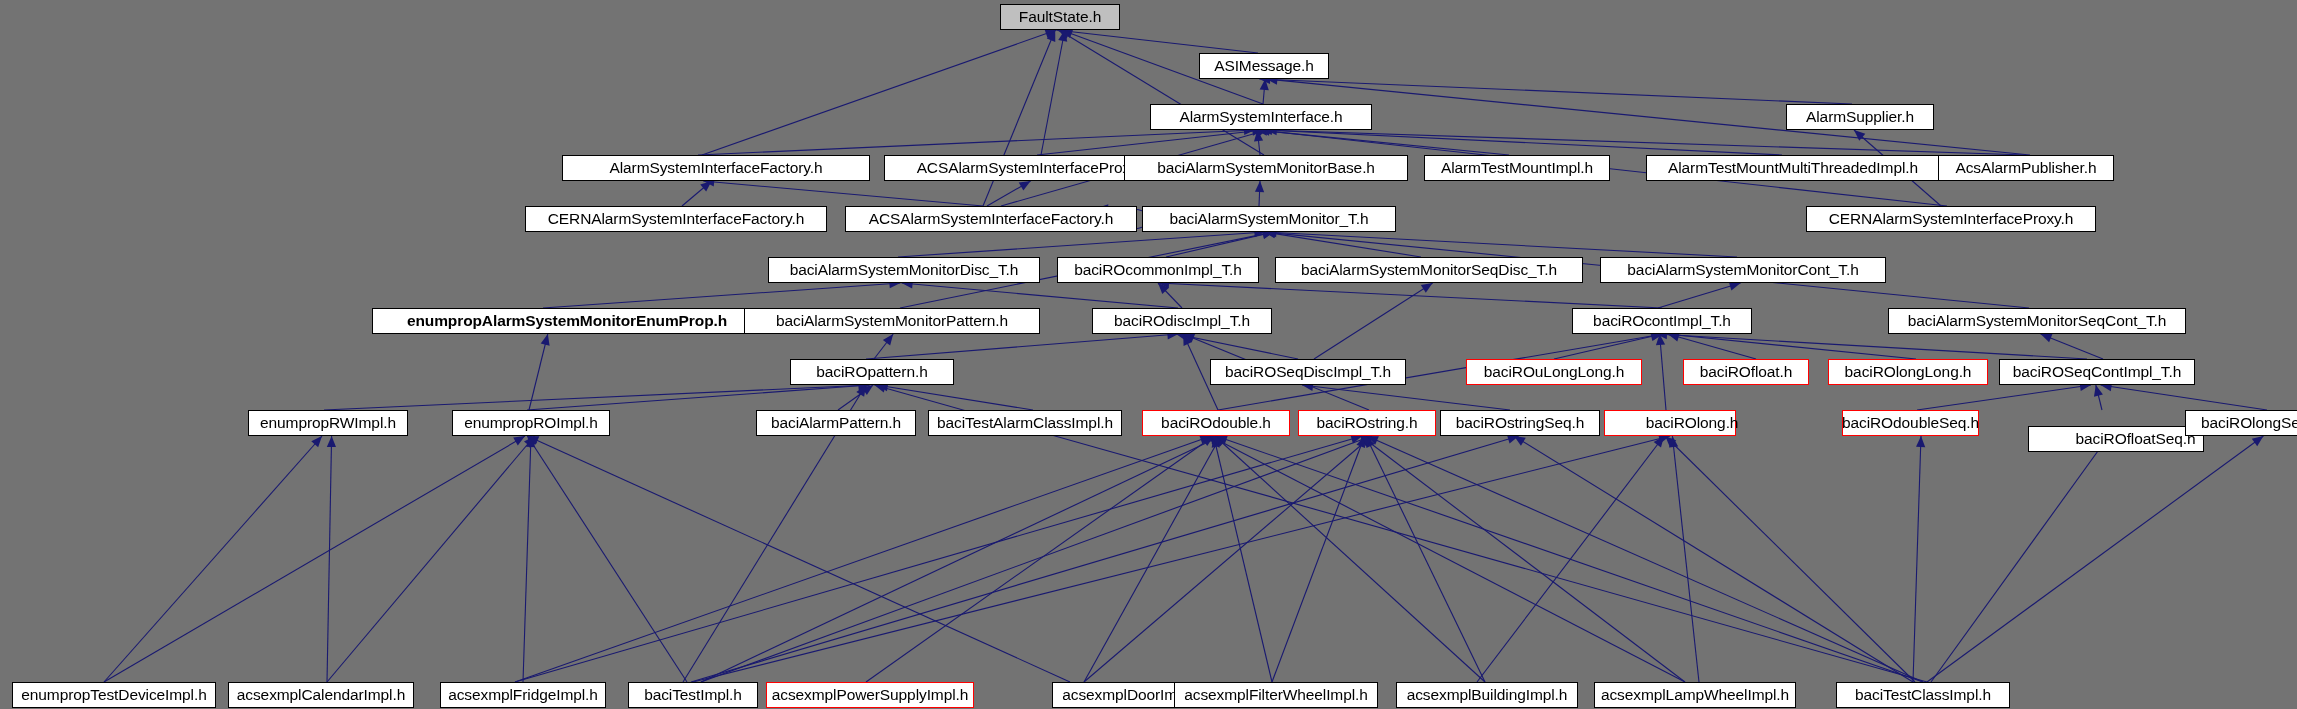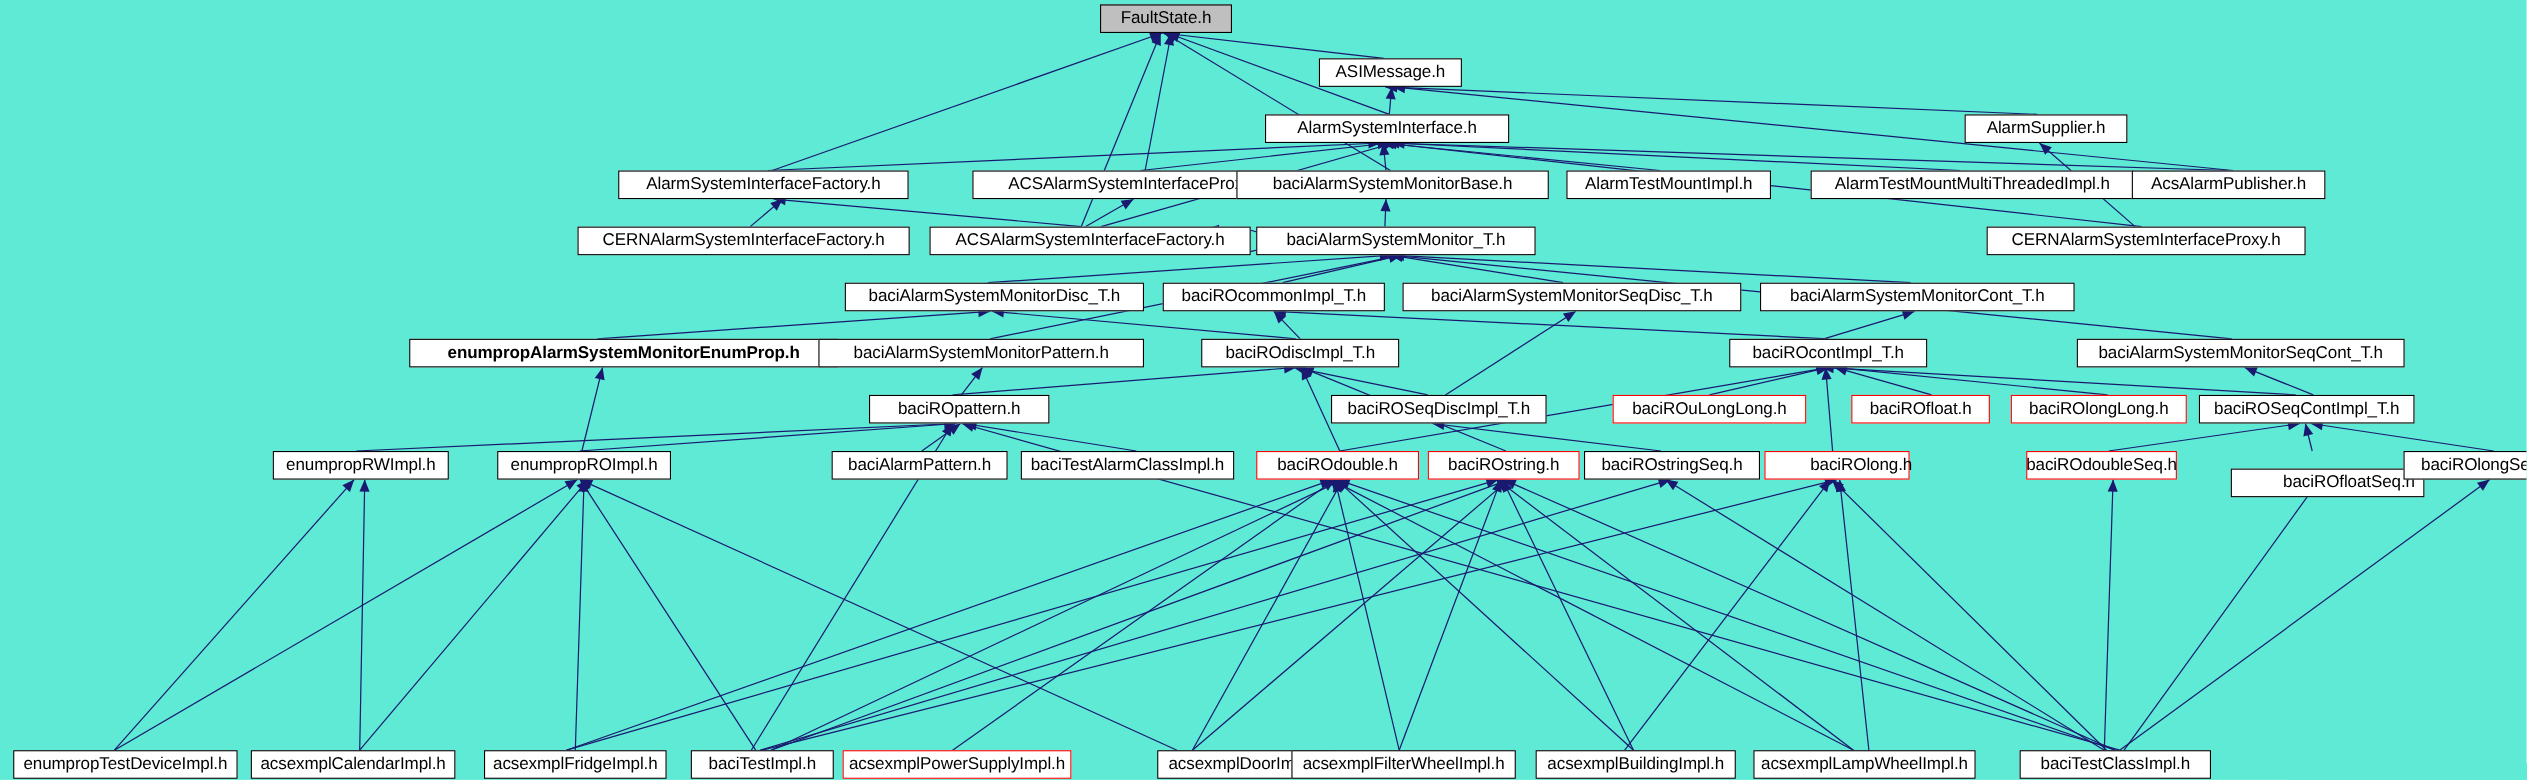--- a/index.html
+++ b/index.html
@@ -44,21 +44,21 @@
     background: #bfbfbf;
     border-color: #000000;
   }
   .gnode.red {
     border-color: #ff0000;
   }
 </style>
 </head>
 <body>
 
-<div id="graph-canvas" style="width: 2297px; height: 709px; background: #5eead4;">
+<div id="graph-canvas" style="width: 2297px; height: 709px; background: #737373;">
   <svg id="edge-layer" viewBox="0 0 2297 709" width="2297" height="709" xmlns="http://www.w3.org/2000/svg">
       <line x1="1258" y1="53" x2="1056.4" y2="30" stroke="#191970" stroke-width="1.1"></line>
       <polygon points="1056.4,30 1067.8505230046833,26.676519457072303 1066.8076846351426,35.817224470090366" fill="#191970"></polygon>
       <line x1="1263" y1="104" x2="1061.2" y2="30" stroke="#191970" stroke-width="1.1"></line>
       <polygon points="1061.2,30 1073.1112263488394,29.46831694900969 1069.943832044375,38.10588682253581" fill="#191970"></polygon>
       <line x1="702" y1="155" x2="1056.4" y2="30" stroke="#191970" stroke-width="1.1"></line>
       <polygon points="1056.4,30 1047.5564261284276,37.996949492027596 1044.4962738890617,29.320805862977625" fill="#191970"></polygon>
       <line x1="1041" y1="155" x2="1064.8" y2="30" stroke="#191970" stroke-width="1.1"></line>
       <polygon points="1064.8,30 1067.261381975495,41.66625898781218 1058.2237406223046,39.94549207416474" fill="#191970"></polygon>
       <line x1="1264" y1="155" x2="1058.8" y2="30" stroke="#191970" stroke-width="1.1"></line>
@@ -237,21 +237,21 @@
     </div>
     <div class="gnode" style="left: 1199px; top: 53px; width: 130px;">
       <span>ASIMessage.h</span>
     </div>
     <div class="gnode" style="left: 1150px; top: 104px; width: 222px;">
       <span>AlarmSystemInterface.h</span>
     </div>
     <div class="gnode" style="left: 1786px; top: 104px; width: 148px;">
       <span>AlarmSupplier.h</span>
     </div>
-    <div class="gnode" style="left: 562px; top: 155px; width: 264px;">
+    <div class="gnode" style="left: 562px; top: 155px; width: 308px;">
       <span>AlarmSystemInterfaceFactory.h</span>
     </div>
     <div class="gnode" style="left: 884px; top: 155px; width: 298px;">
       <span>ACSAlarmSystemInterfaceProxy.h</span>
     </div>
     <div class="gnode" style="left: 1124px; top: 155px; width: 284px;">
       <span>baciAlarmSystemMonitorBase.h</span>
     </div>
     <div class="gnode" style="left: 1424px; top: 155px; width: 186px;">
       <span>AlarmTestMountImpl.h</span>

